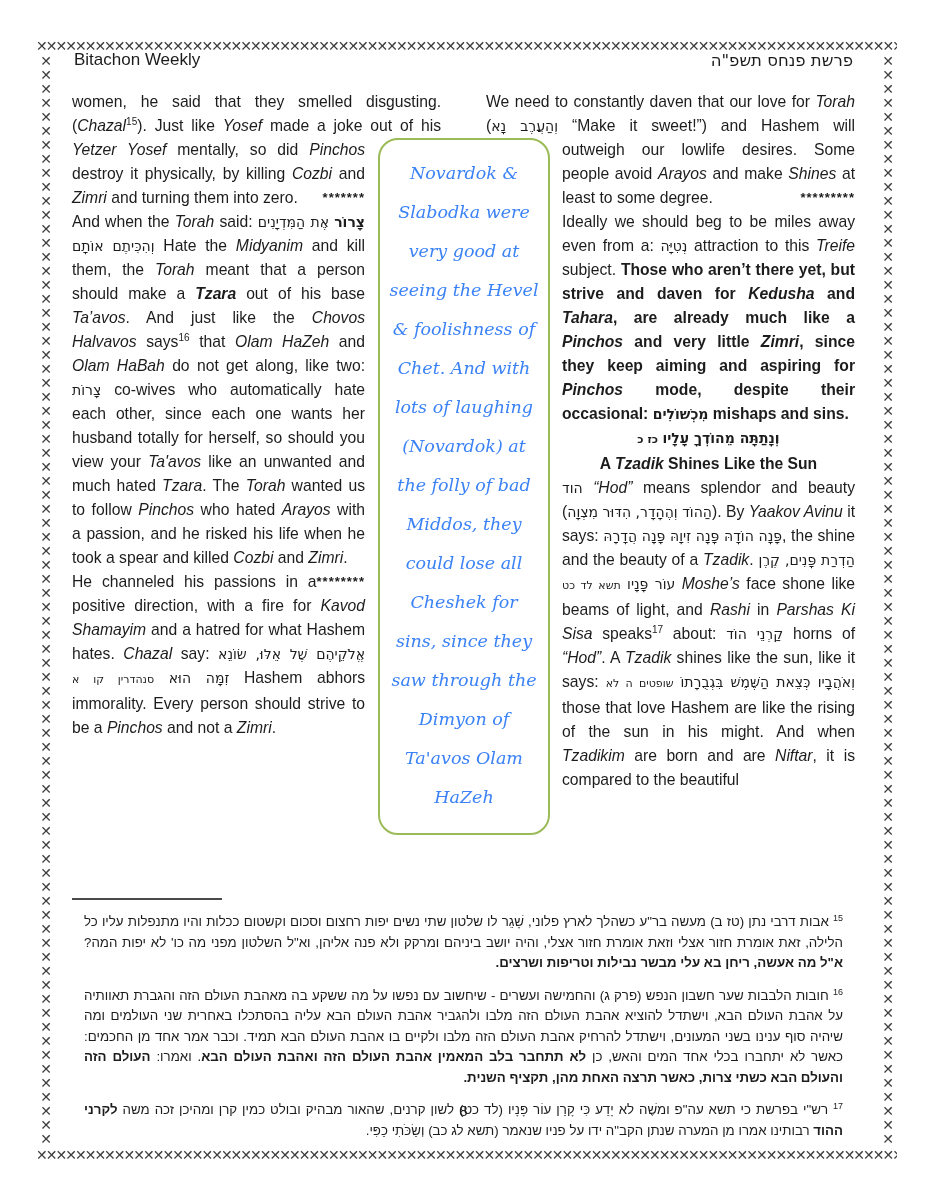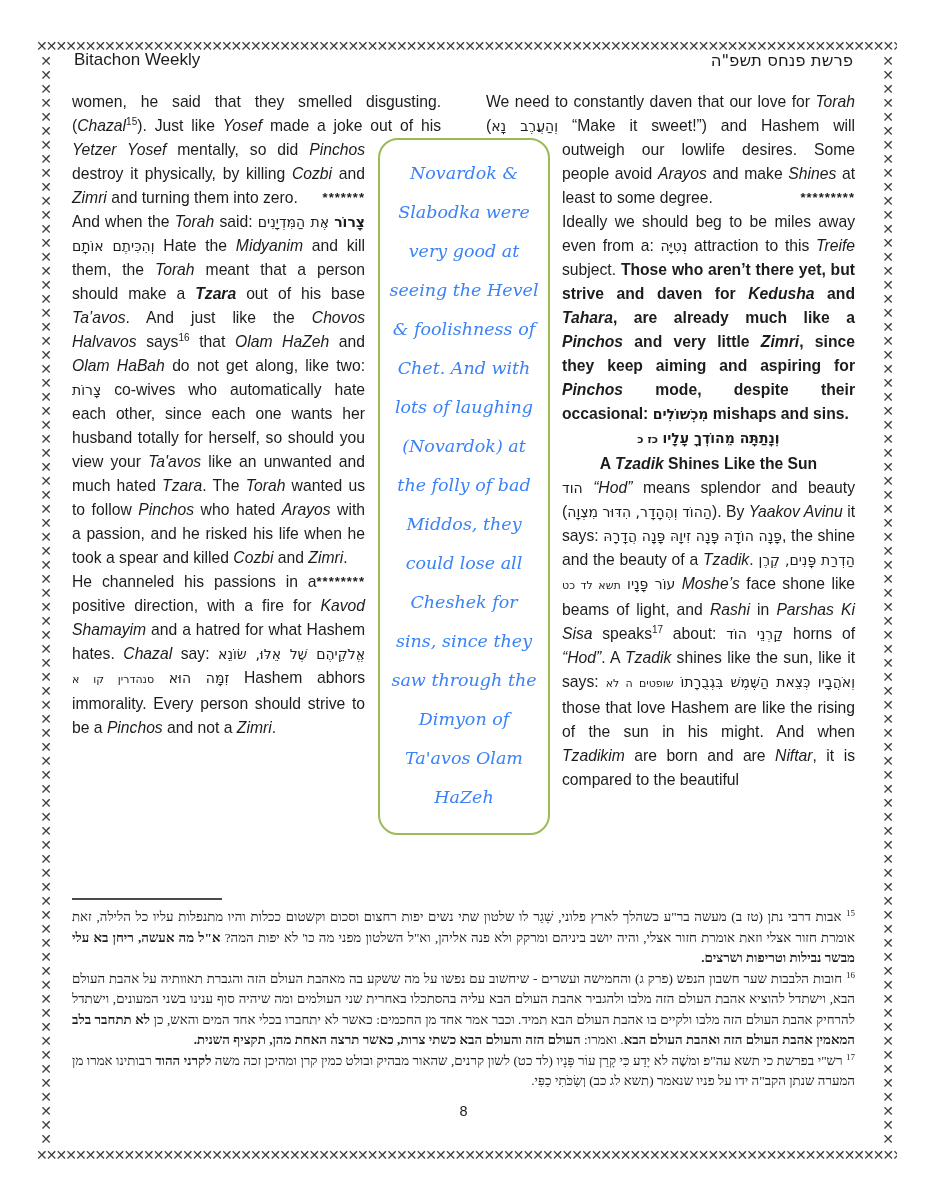--- a/index.html
+++ b/index.html
@@ -42,21 +42,21 @@
   .quote-box{position:absolute;left:306px;top:48px;width:172px;height:697px;
              box-sizing:border-box;border:2px solid #9bbb59;border-radius:20px;
              padding:14px 8px;background:#ffffff;}
   .quote-text{font-family:"DejaVu Serif","Liberation Serif",serif;
               font-style:italic;font-size:17.5px;line-height:39px;
               text-align:center;color:#3b82f6;}
 
   
   .footnotes{position:absolute;top:898px;left:72px;width:783px;}
   .fn-sep{width:150px;border-top:2px solid #4a4a4a;margin:0 0 7px 0;}
-  .fn{margin:0;font-size:13.3px;line-height:20.5px;text-align:justify;font-family:Liberation Serif, serif;}
+  .fn{margin:12px;font-size:13.3px;line-height:20.5px;text-align:justify;}
   .fn sup{font-size:9px;}
 
   
   .page-number{position:absolute;top:1103px;left:0;right:0;
                text-align:center;font-size:14.5px;}
 </style>
 </head>
 <body>
 
 <div class="page">

